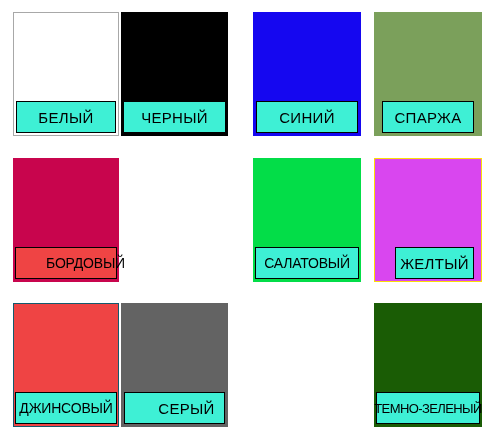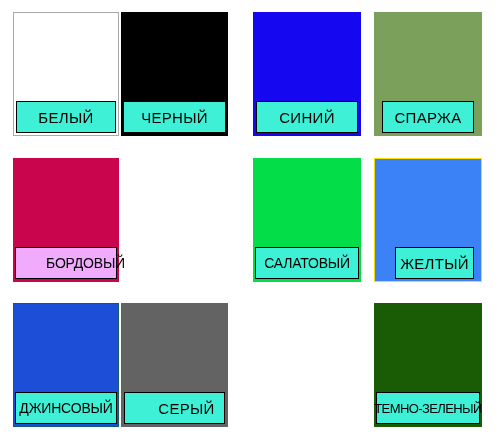--- a/index.html
+++ b/index.html
@@ -81,33 +81,33 @@
 
   <div class="swatch-card row-1 col-3" style="background: rgb(21, 7, 240); border: 1px solid rgb(21, 7, 240);">
     <div class="swatch-label lbl-w-wide" style="background: rgb(62, 240, 213); color: rgb(0, 0, 0);">СИНИЙ</div>
   </div>
 
   <div class="swatch-card row-1 col-4" style="background: rgb(123, 160, 91); border: 1px solid rgb(123, 160, 91);">
     <div class="swatch-label lbl-w-narrow" style="background: rgb(62, 240, 213); color: rgb(0, 0, 0);">СПАРЖА</div>
   </div>
 
   <div class="swatch-card row-2 col-1" style="background: rgb(200, 5, 77); border: 1px solid rgb(200, 5, 77);">
-    <div class="swatch-label lbl-w-full lbl-tight" style="background: #f0abfc; color: rgb(0, 0, 0); padding-left: 39px;">БОРДОВЫЙ</div>
+    <div class="swatch-label lbl-w-full lbl-tight" style="background: #ef4444; color: rgb(0, 0, 0); padding-left: 39px;">БОРДОВЫЙ</div>
   </div>
 
 
   <div class="swatch-card row-2 col-3" style="background: rgb(3, 221, 72); border: 1px solid rgb(3, 221, 72);">
     <div class="swatch-label lbl-w-full lbl-tight" style="background: rgb(62, 240, 213); color: rgb(0, 0, 0);">САЛАТОВЫЙ</div>
   </div>
 
-  <div class="swatch-card row-2 col-4" style="background: #3b82f6; border: 1px solid rgb(251, 221, 7); padding-left: 13px;">
+  <div class="swatch-card row-2 col-4" style="background: #d946ef; border: 1px solid rgb(251, 221, 7); padding-left: 13px;">
     <div class="swatch-label lbl-w-narrow" style="background: rgb(62, 240, 213); color: rgb(0, 0, 0);">ЖЕЛТЫЙ</div>
   </div>
 
-  <div class="swatch-card row-3 col-1" style="background: #1d4ed8; border: 1px solid rgb(19, 90, 110);">
+  <div class="swatch-card row-3 col-1" style="background: #ef4444; border: 1px solid rgb(19, 90, 110);">
     <div class="swatch-label lbl-w-full lbl-tight" style="background: rgb(62, 240, 213); color: rgb(0, 0, 0);">ДЖИНСОВЫЙ</div>
   </div>
 
   <div class="swatch-card row-3 col-2" style="background: rgb(99, 99, 99); border: 1px solid rgb(99, 99, 99);">
     <div class="swatch-label lbl-w-wide" style="background: rgb(62, 240, 213); color: rgb(0, 0, 0); padding-left: 24px;">СЕРЫЙ</div>
   </div>
 
 
   <div class="swatch-card row-3 col-4" style="background: rgb(26, 92, 5); border: 1px solid rgb(26, 92, 5);">
     <div class="swatch-label lbl-w-full lbl-xtight" style="background: rgb(62, 240, 213); color: rgb(0, 0, 0);">ТЕМНО-ЗЕЛЕНЫЙ</div>

